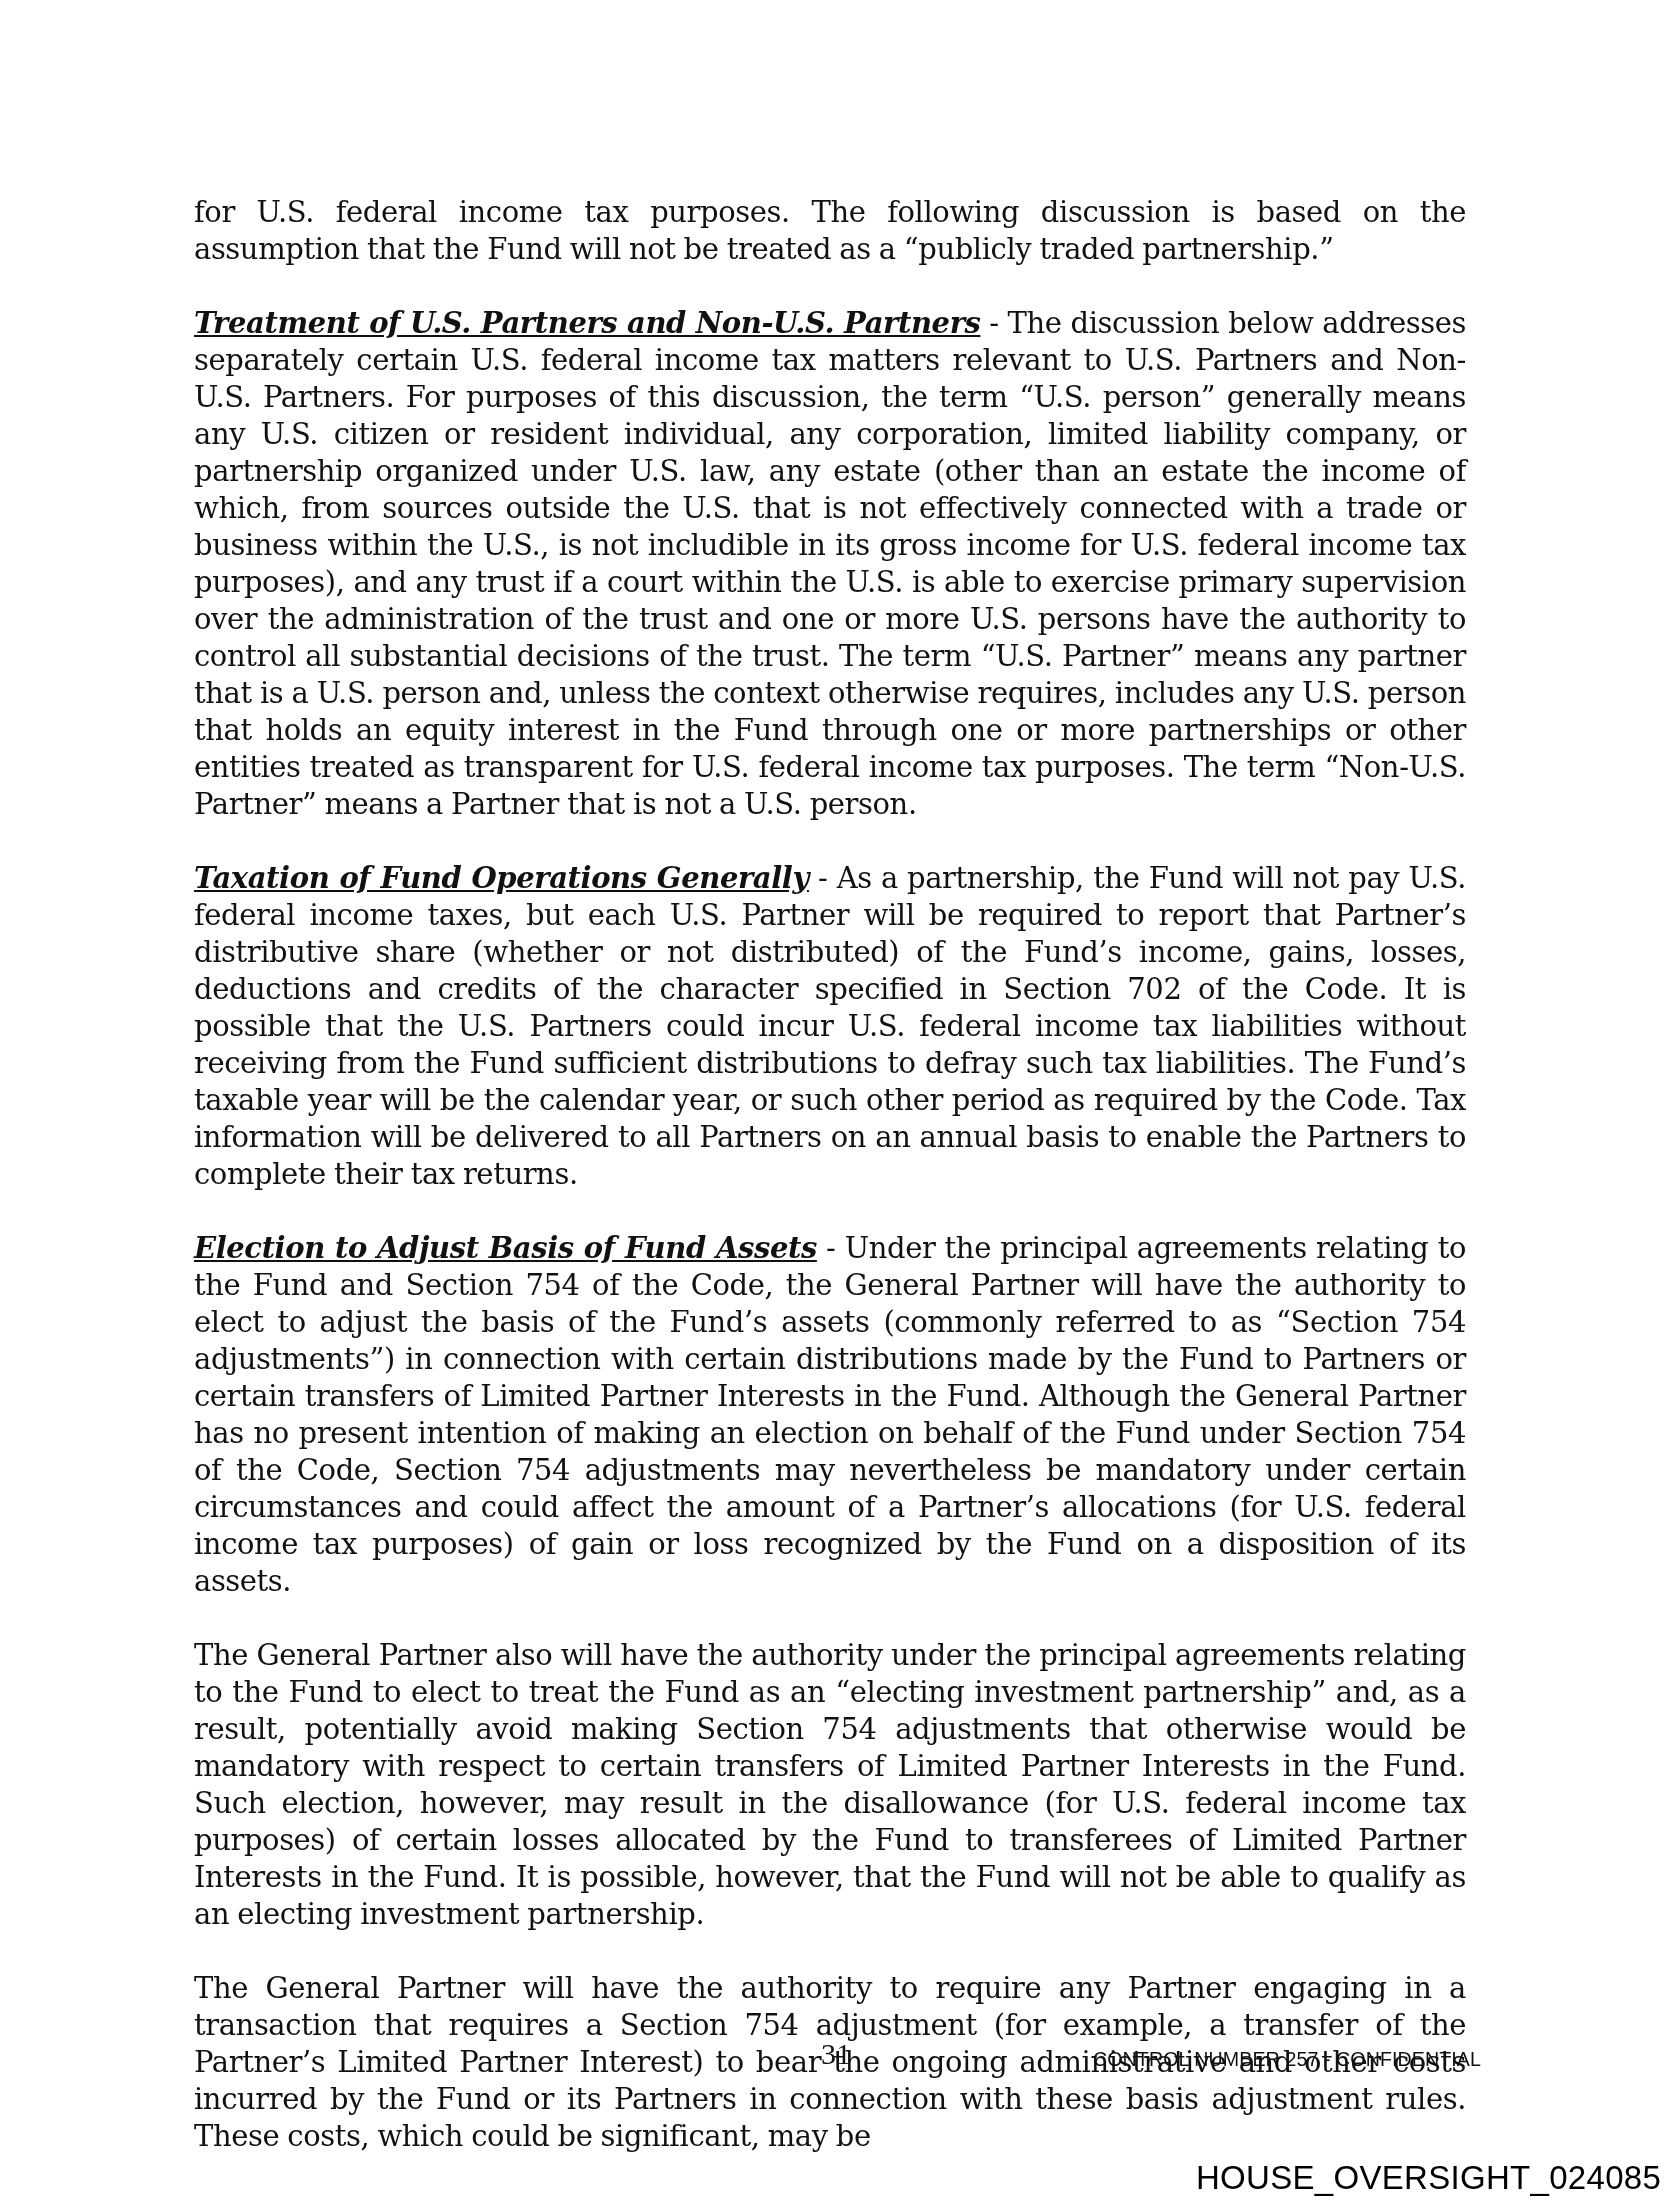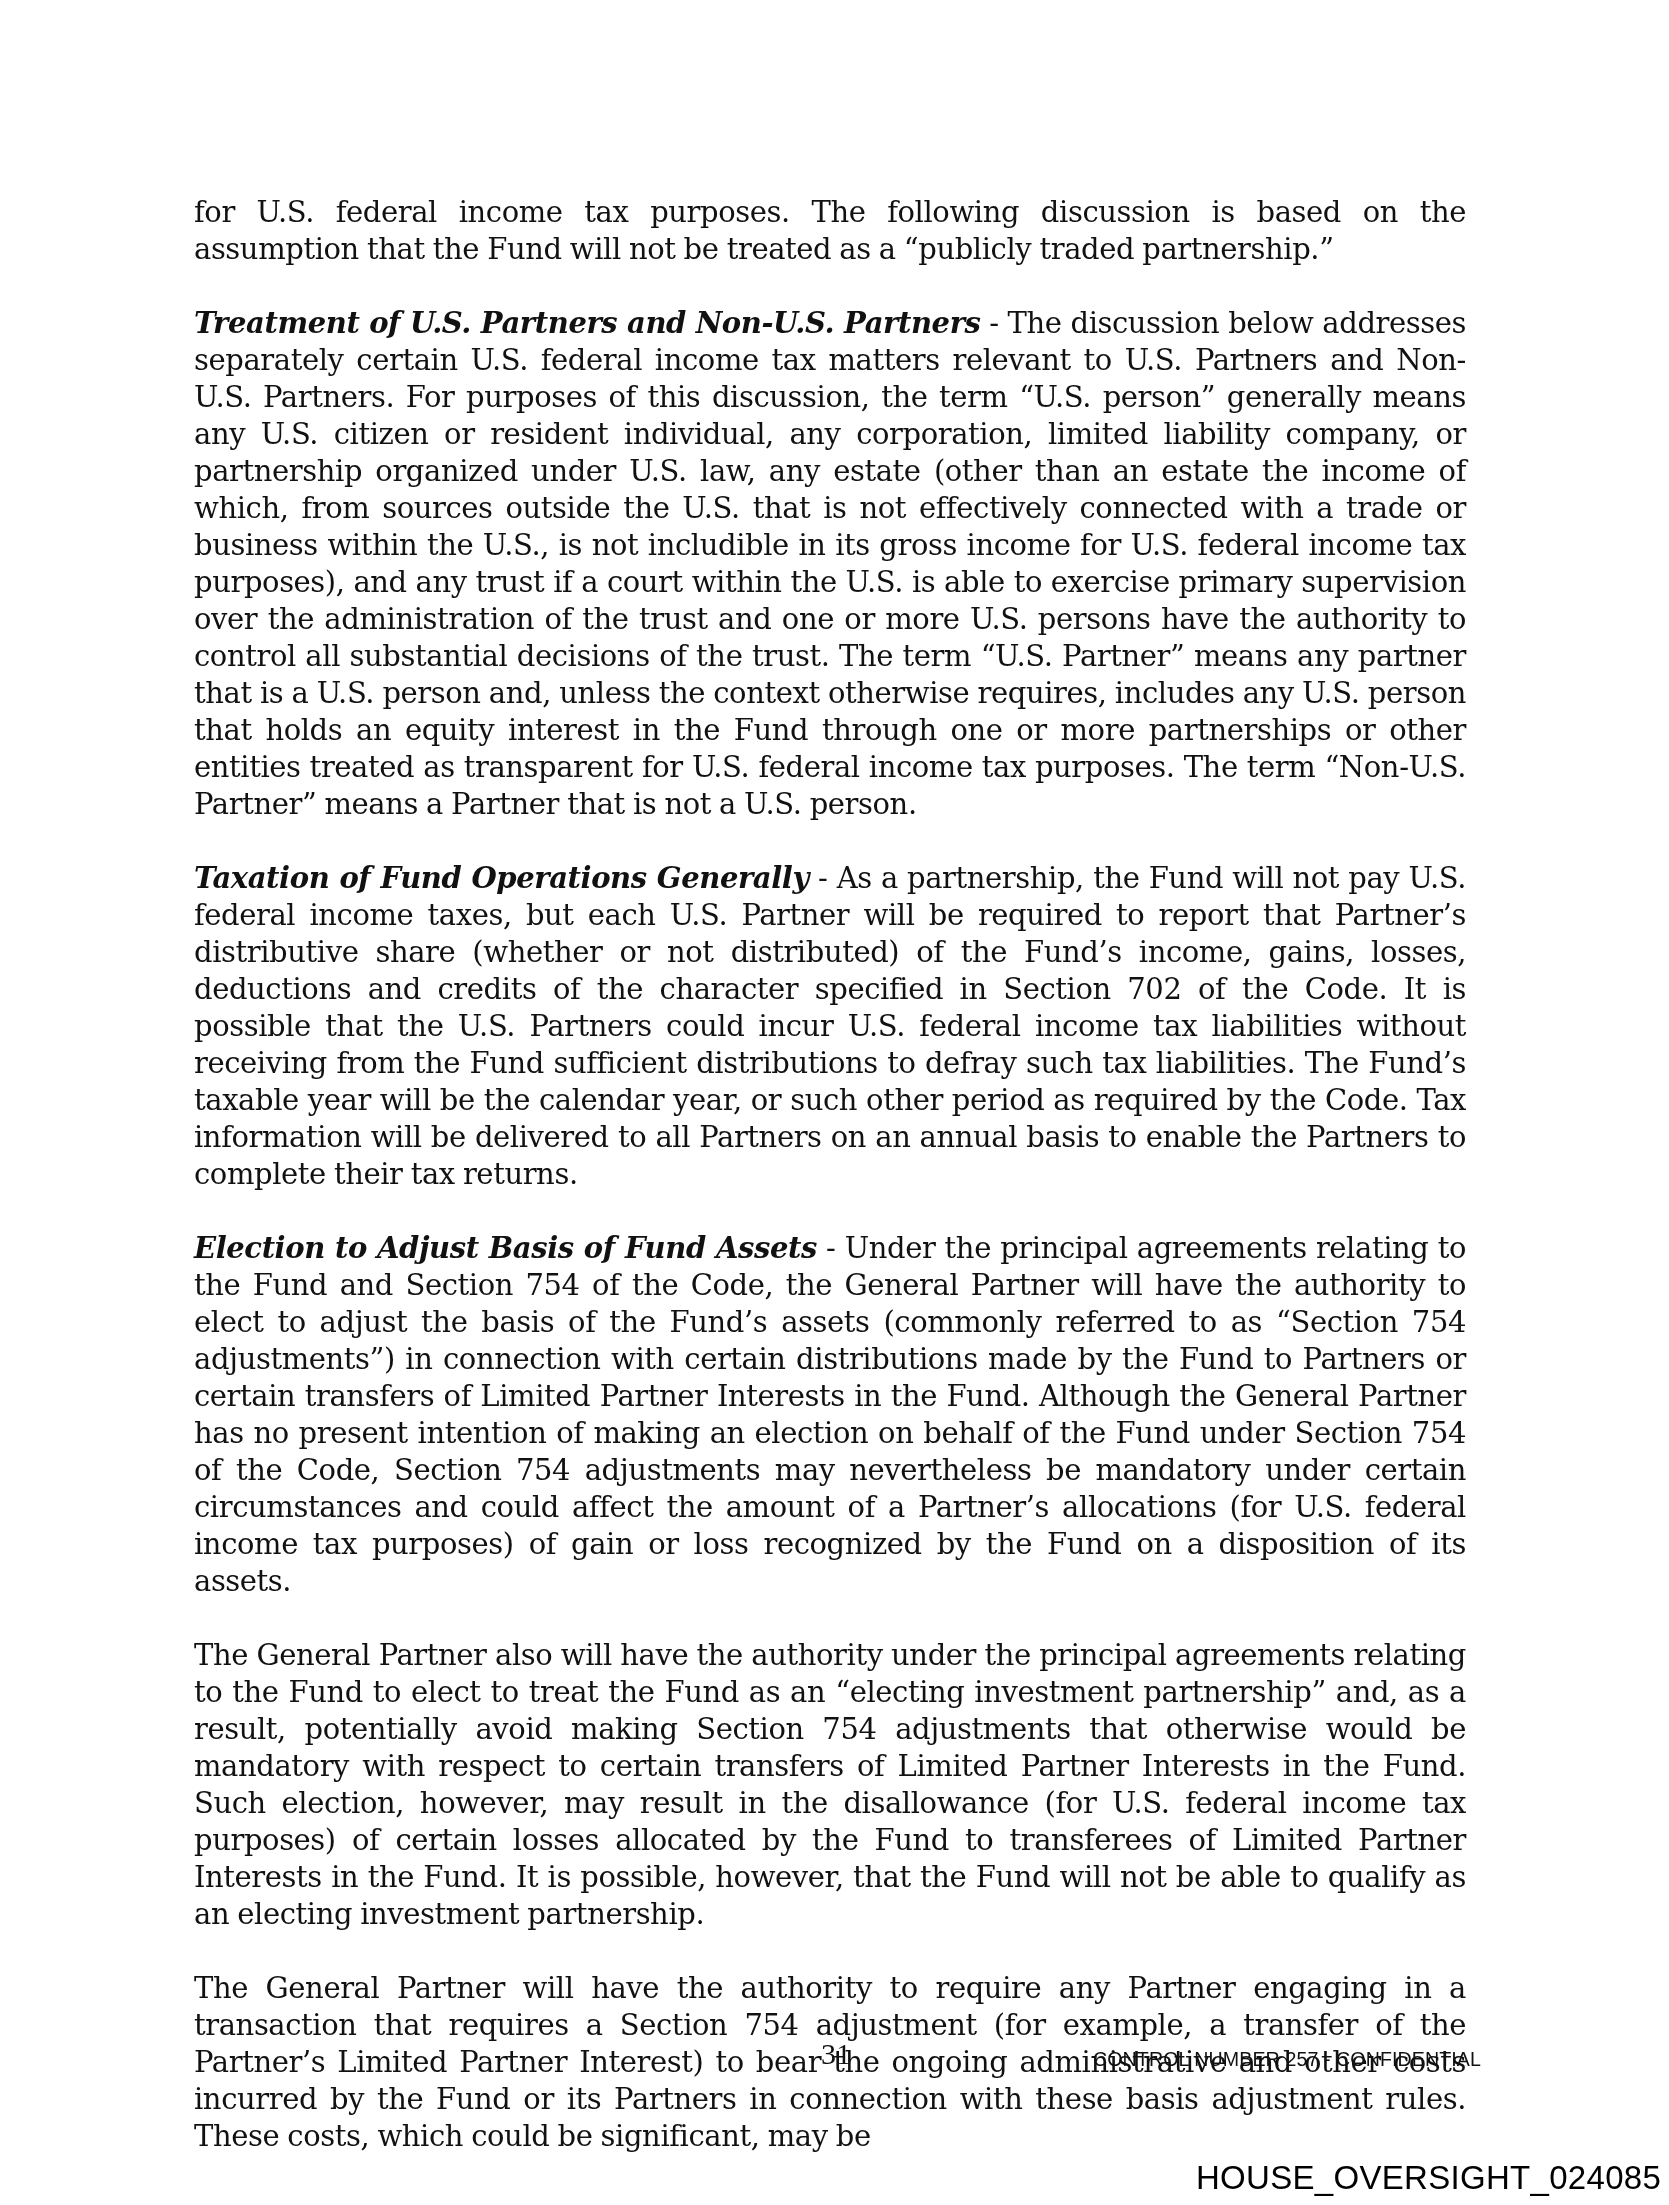--- a/index.html
+++ b/index.html
@@ -26,20 +26,21 @@
       word-spacing: -0.7px;
     }
     .para {
       margin: 0 4px 37px 0;
       text-align: justify;
       text-align-last: left;
     }
     .heading {
       font-style: italic;
       font-weight: bold;
+      text-decoration: underline;
     }
     .page-number {
       position: absolute;
       left: 821px;
       top: 2037px;
       font-family: "Liberation Serif", "DejaVu Serif", serif;
       font-size: 30px;
       color: #111111;
     }
     .control-number {

